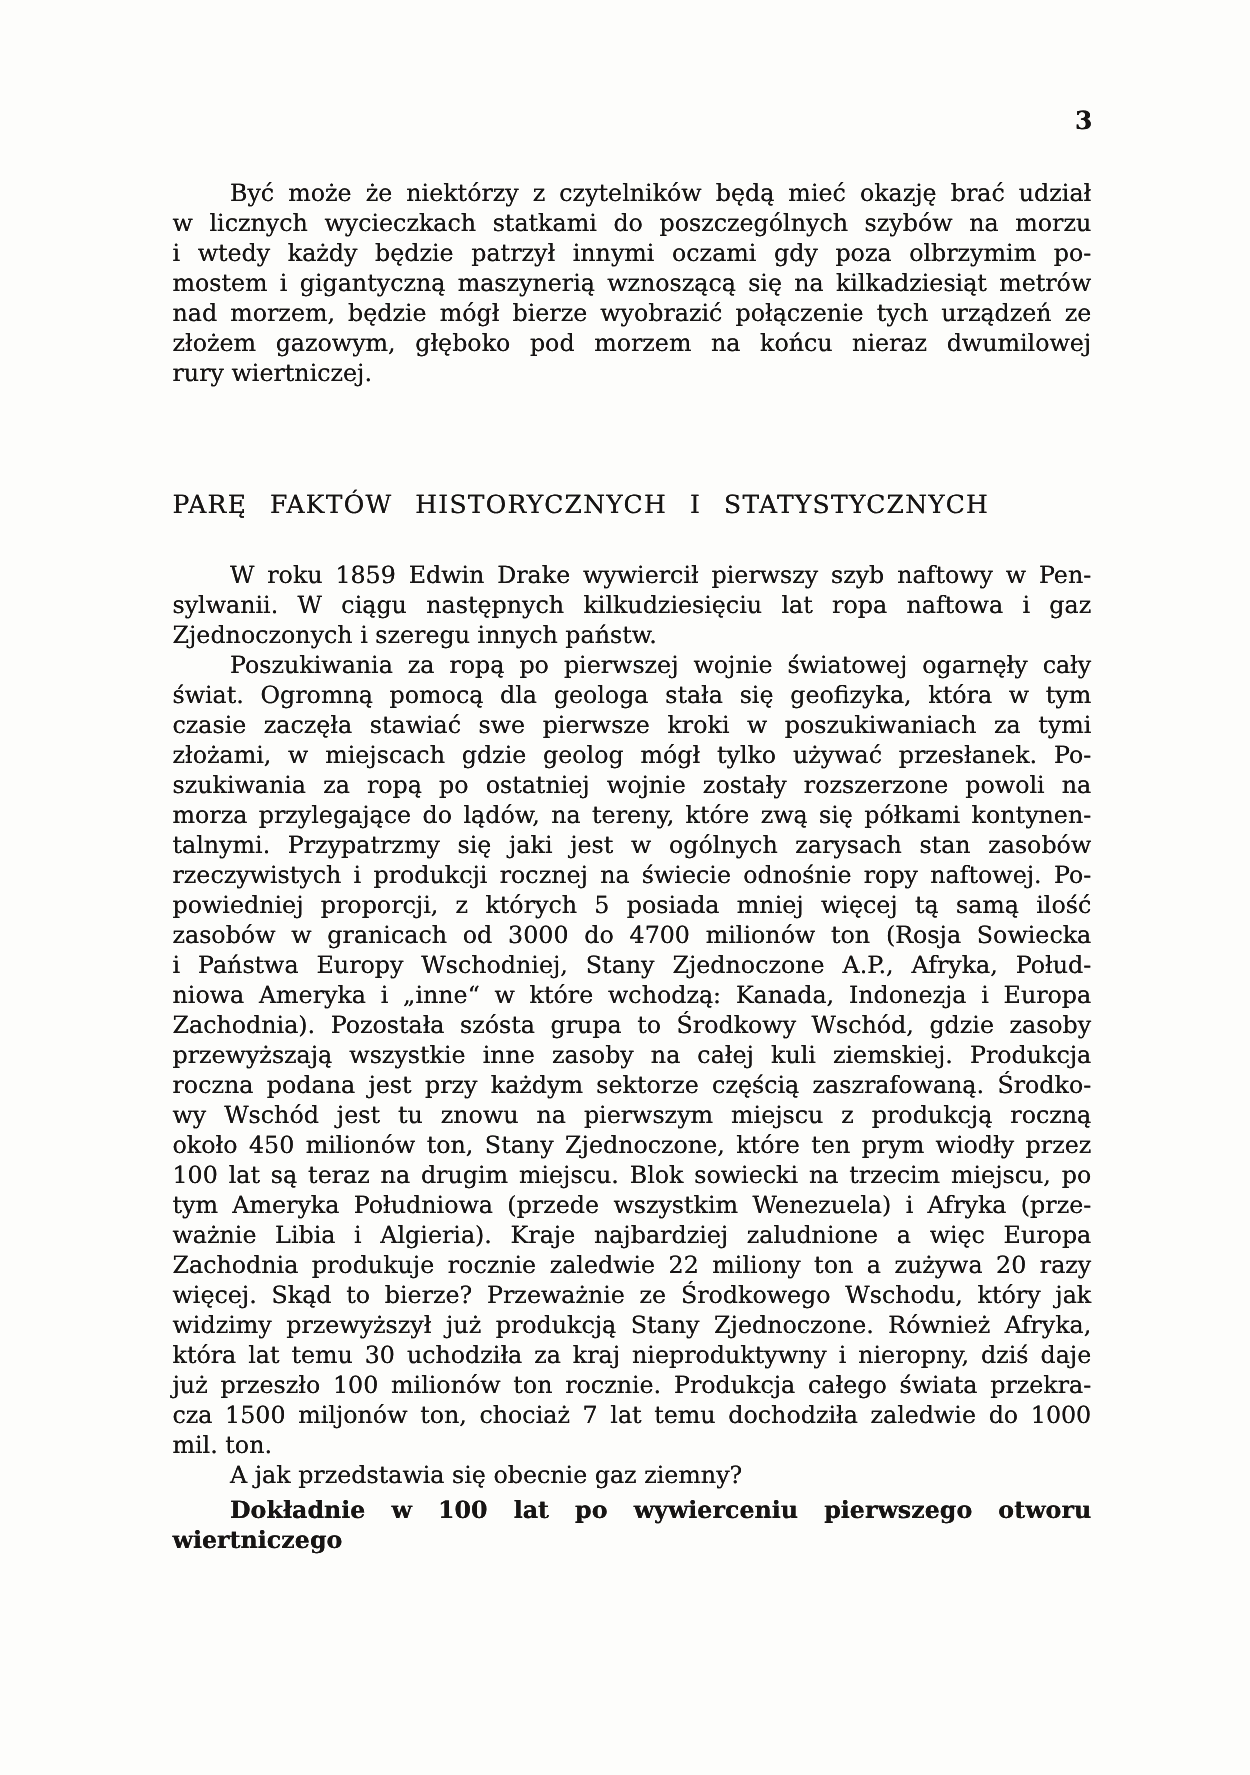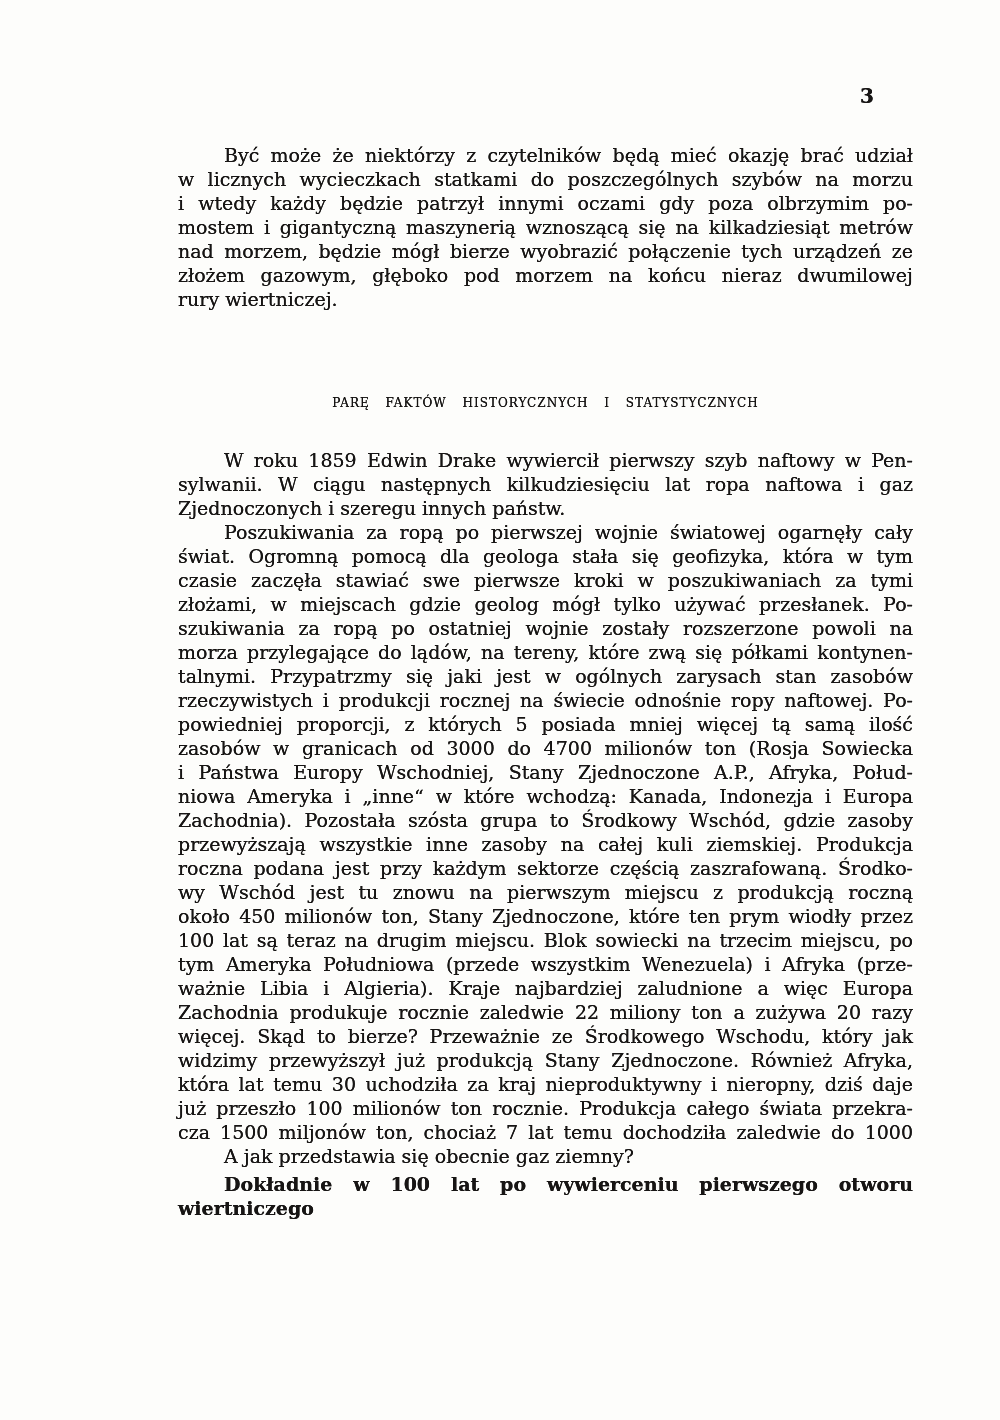--- a/index.html
+++ b/index.html
@@ -27,35 +27,33 @@
     text-shadow: 0 0 0.4px currentColor;
   }
   .content {
     position: absolute;
     left: 138px;
     top: 143px;
     width: 735px;
     font-size: 19px;
     line-height: 24px;
     text-shadow: 0 0 0.45px currentColor;
-    margin-left: 40px;
   }
   .para .line {
     text-align: justify;
     text-align-last: justify;
   }
   .para .line.indent { text-indent: 46px; }
   .para .line.last { text-align-last: auto; }
   .para[data-justify-all] .line.last { text-align-last: justify; font-weight: bold; }
   .heading {
     margin: 80px 0 33px 0;
-    font-size: 12px;
+    font-size: 20px;
     font-weight: normal;
     line-height: 24px;
-    text-align: center;
     letter-spacing: 1px;
     word-spacing: 11px;
     white-space: nowrap;
   }
   .para-gas-question { margin-top: 0; }
   .para-gas-continuation { margin-top: 4px; }
 </style>
 </head>
 <body>
 
@@ -101,20 +99,21 @@
         <div class="line">około 450 milionów ton, Stany Zjednoczone, które ten prym wiodły przez</div>
         <div class="line">100 lat są teraz na drugim miejscu. Blok sowiecki na trzecim miejscu, po</div>
         <div class="line">tym Ameryka Południowa (przede wszystkim Wenezuela) i Afryka (prze-</div>
         <div class="line">ważnie Libia i Algieria). Kraje najbardziej zaludnione a więc Europa</div>
         <div class="line">Zachodnia produkuje rocznie zaledwie 22 miliony ton a zużywa 20 razy</div>
         <div class="line">więcej. Skąd to bierze? Przeważnie ze Środkowego Wschodu, który jak</div>
         <div class="line">widzimy przewyższył już produkcją Stany Zjednoczone. Również Afryka,</div>
         <div class="line">która lat temu 30 uchodziła za kraj nieproduktywny i nieropny, dziś daje</div>
         <div class="line">już przeszło 100 milionów ton rocznie. Produkcja całego świata przekra-</div>
         <div class="line">cza 1500 miljonów ton, chociaż 7 lat temu dochodziła zaledwie do 1000</div>
+        <div class="line last">mil. ton.</div>
       </div>
 
     <div class="para para-gas-question">
         <div class="line indent last">A jak przedstawia się obecnie gaz ziemny?</div>
       </div>
 
     <div class="para para-gas-continuation" data-justify-all="">
         <div class="line indent last">Dokładnie w 100 lat po wywierceniu pierwszego otworu wiertniczego</div>
       </div>
   </div>

